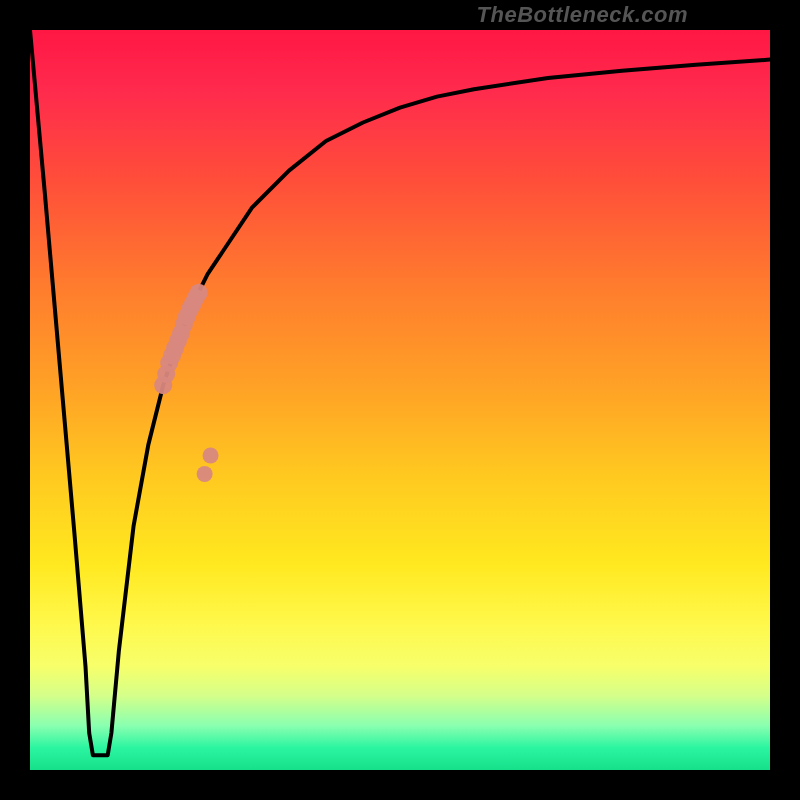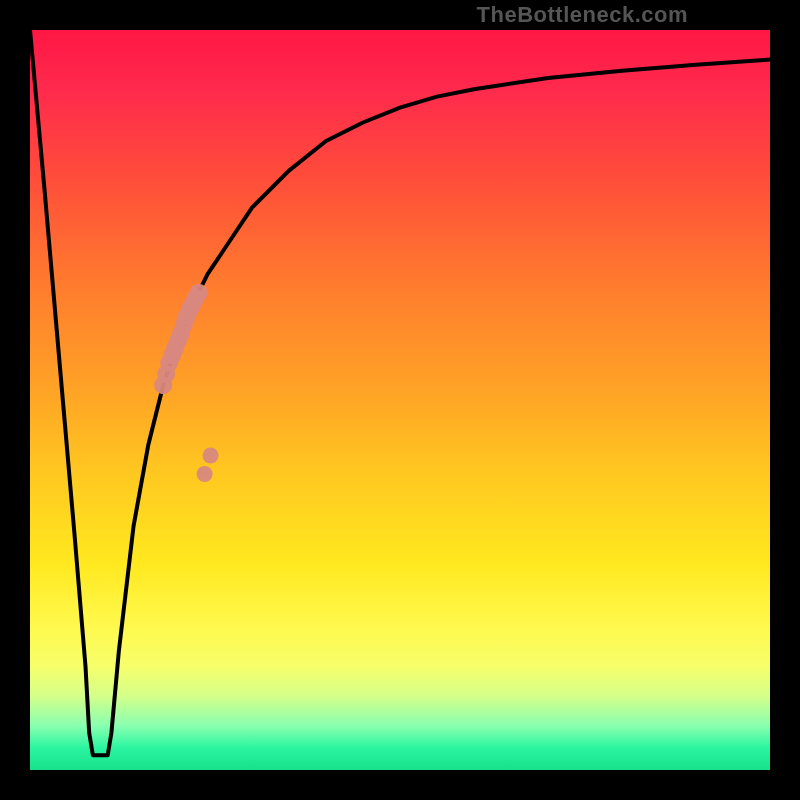--- a/index.html
+++ b/index.html
@@ -9,20 +9,21 @@
     height: 800px;
     background: #000;
     overflow: hidden;
     font-family: Arial, Helvetica, sans-serif;
   }
   .frame {
     position: relative;
     width: 696px;
     height: 800px;
     background: #000;
+    font-style: italic;
   }
   .watermark {
     position: absolute;
     top: 2px;
     right: 8px;
     color: #555;
     font-size: 22px;
     font-weight: 600;
     letter-spacing: 0.5px;
     z-index: 10;

